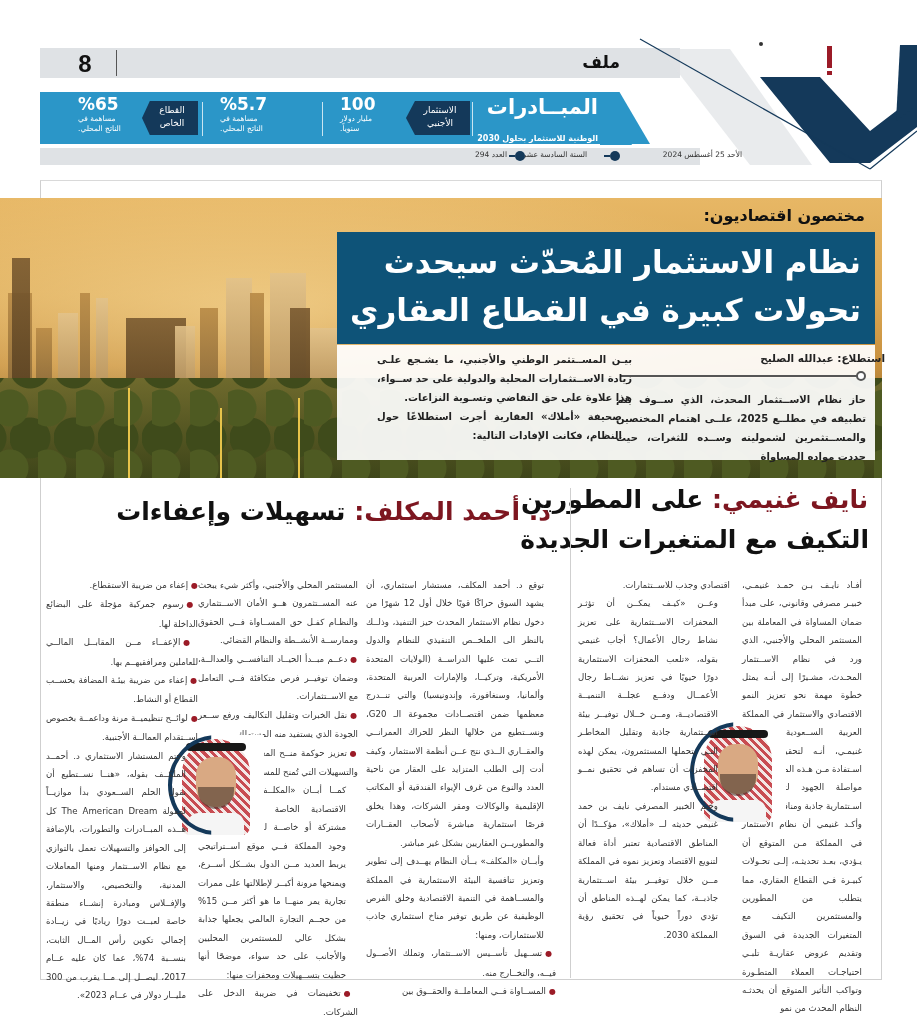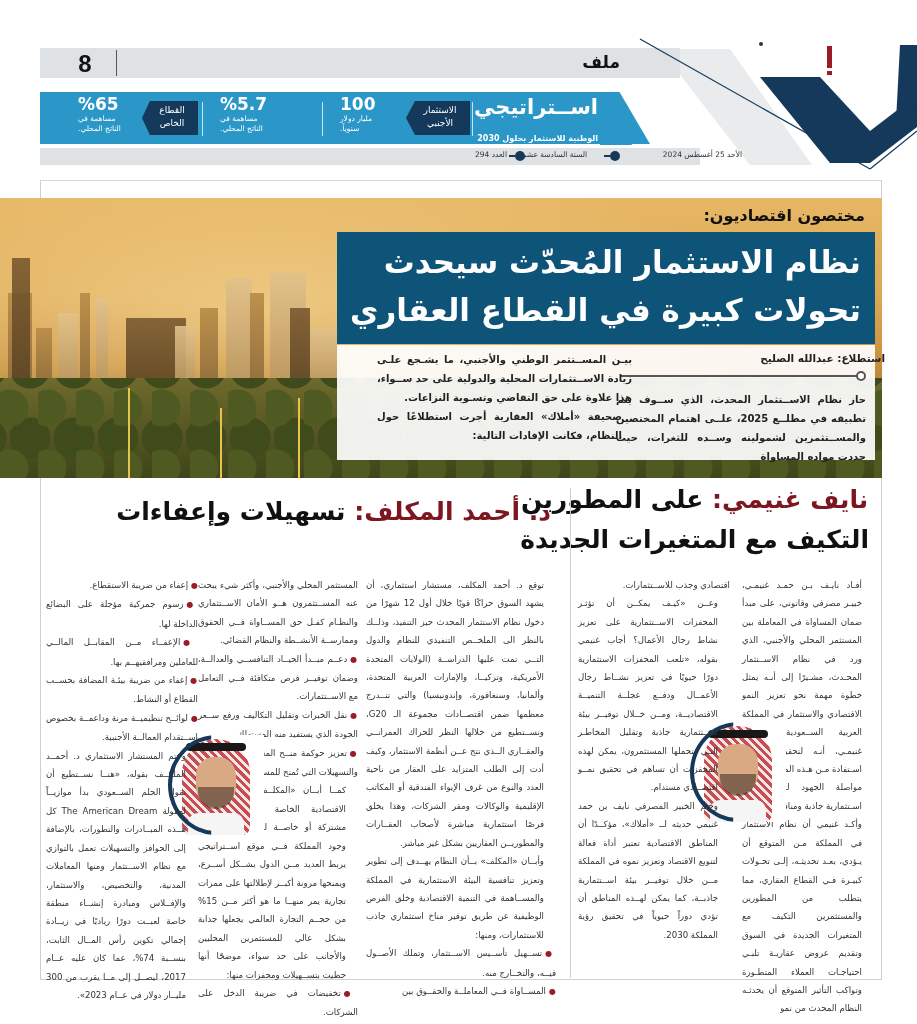--- a/index.html
+++ b/index.html
@@ -95,21 +95,21 @@
 </svg>
 
 <svg class="logo" viewBox="0 0 160 52">
   <text x="158" y="42" text-anchor="end" font-family="DejaVu Sans, sans-serif" font-size="40" font-weight="bold" fill="#1b1b1b">أملاك</text>
   <rect x="84" y="10" width="5" height="22" fill="#9b1b27"></rect>
   <rect x="84" y="35" width="5" height="4" fill="#9b1b27"></rect>
   <circle x="18" cy="8" cx="18" r="2" fill="#333"></circle>
 </svg>
 
 <div class="stats-bar">
-  <div class="strategy-title">اســتراتيجي</div>
+  <div class="strategy-title">المبــادرات</div>
   <div class="strategy-sub">الوطنية للاستثمار بحلول 2030</div>
 
   <div class="stats-divider" style="left:432px"></div>
 
   <div class="stat-tag" style="left:366px; width:64px;">
     <div>الاستثمار</div>
     <div>الأجنبي</div>
   </div>
   <div class="stat" style="left:300px; width:64px;">
     <div class="stat-value">100</div>

